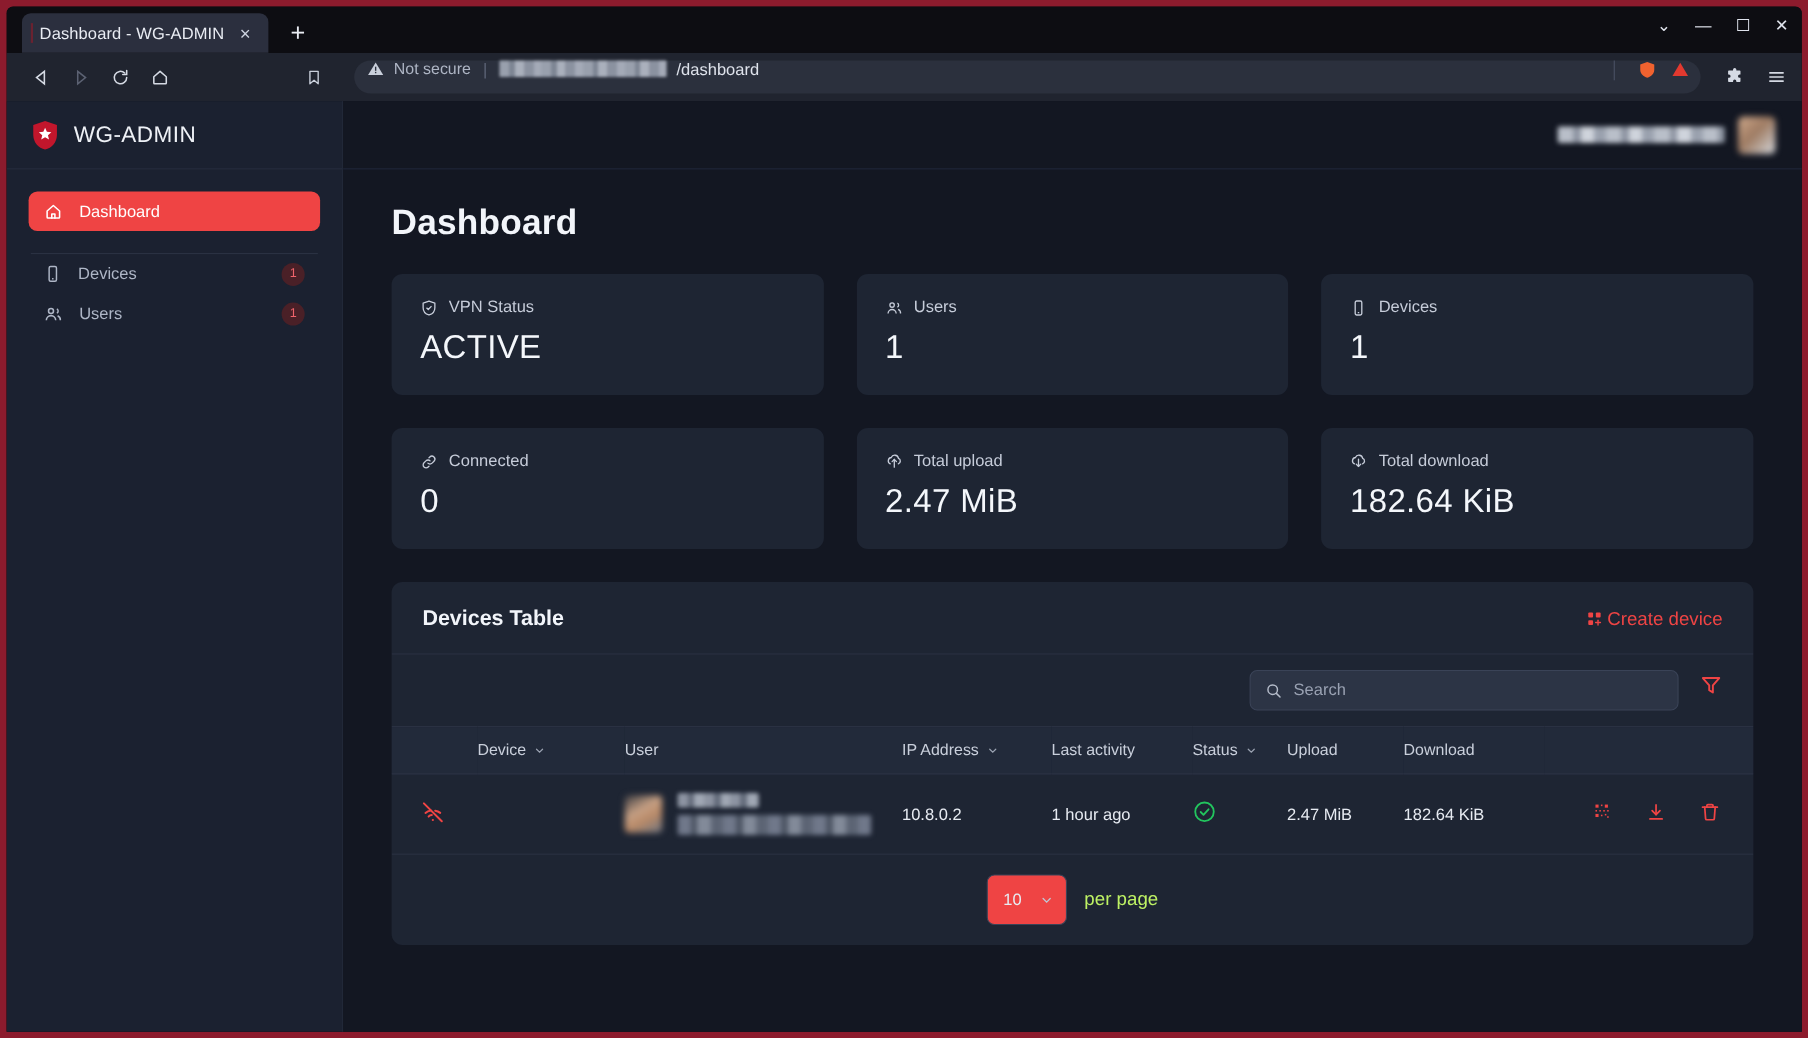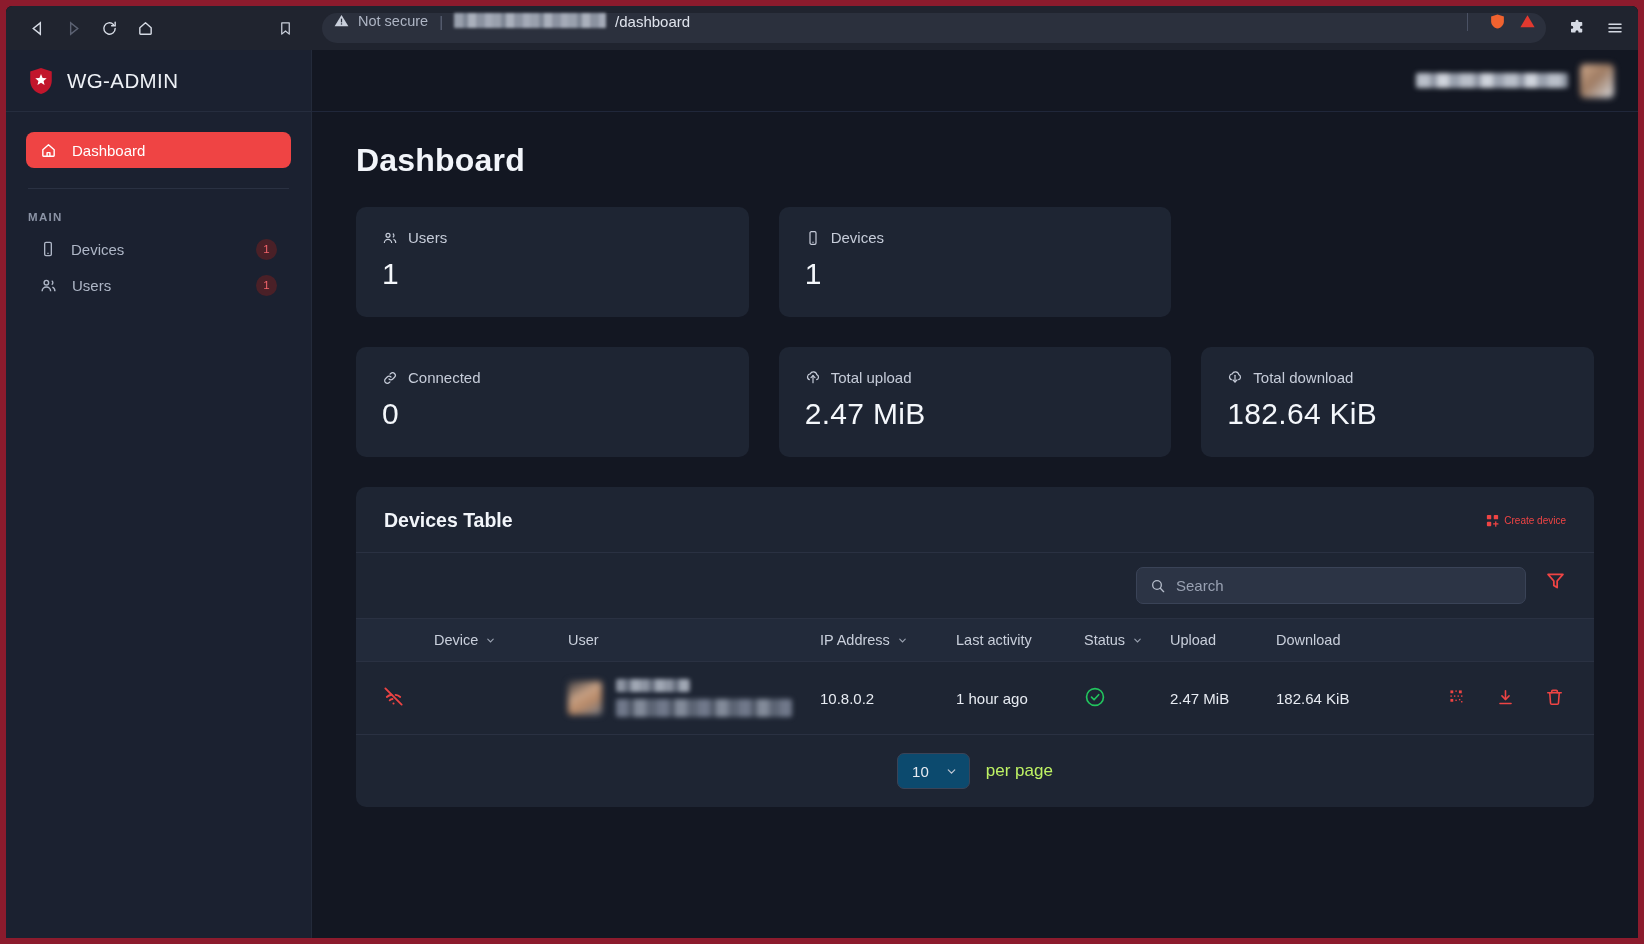--- a/index.html
+++ b/index.html
@@ -165,21 +165,21 @@
   #table-panel {
     background: #1e2533; border-radius: 10px; overflow: hidden;
   }
   #table-panel-head {
     display: flex; align-items: center; justify-content: space-between;
     padding: 22px 28px 20px 28px;
   }
   #table-title { color: #f2f5fa; font-size: 19.5px; font-weight: bold; }
   #create-device-btn {
     display: flex; align-items: center; gap: 4px;
-    color: #ef4444; font-size: 10px;
+    color: #ef4444; font-size: 17px;
   }
   #toolbar-row {
     border-top: 1px solid #2a3142;
     display: flex; align-items: flex-start; justify-content: flex-end;
     gap: 16px; padding: 14px 26px;
   }
   #search-box {
     width: 390px; height: 37px; background: #2c3445;
     border: 1px solid #3a4357; border-radius: 7px;
     display: flex; align-items: center; gap: 10px; padding: 0 13px;
@@ -236,31 +236,45 @@
   }
   .row-actions { display: inline-flex; align-items: center; gap: 30px; }
 
   #pager {
     border-top: 1px solid #2a3142;
     display: flex; align-items: center; gap: 16px;
     padding: 18px 0 18px 0; justify-content: center;
   }
   #per-page-select {
     display: flex; align-items: center; gap: 16px;
-    background: #0c4a6e; border: 1px solid #3a4357; border-radius: 7px;
-    height: 36px; padding: 0 11px 0 14px; color: #e7ebf2; font-size: 15px;
+    background: #ef4444; border: 1px solid #3a4357; border-radius: 7px;
+    height: 46px; padding: 0 11px 0 14px; color: #e7ebf2; font-size: 15px;
   }
   #per-page-label { color: #bef264; font-size: 17px; }
   .icon { display: inline-flex; align-items: center; justify-content: center; }
 </style>
 </head>
 <body>
 
 <div id="browser-frame">
 
+  <div id="tabstrip">
+    <div class="tab">
+      <span class="tab-accent"></span>
+      <span class="tab-title">Dashboard - WG-ADMIN</span>
+      <span class="tab-close">×</span>
+    </div>
+    <span class="new-tab">+</span>
+    <div id="win-controls">
+      <span>⌄</span>
+      <span>—</span>
+      <span>☐</span>
+      <span>✕</span>
+    </div>
+  </div>
 
   <div id="toolbar">
     <span class="nav-btn">
       <svg width="17" height="17" viewBox="0 0 24 24" fill="none" stroke="currentColor" stroke-width="2">
           <polygon points="16,4 6,12 16,20" fill="none"></polygon>
         </svg>
     </span>
     <span class="nav-btn disabled">
       <svg width="17" height="17" viewBox="0 0 24 24" fill="none" stroke="currentColor" stroke-width="2">
           <polygon points="8,4 18,12 8,20" fill="none"></polygon>
@@ -345,21 +359,20 @@
             <svg width="17" height="17" viewBox="0 0 24 24" fill="none" stroke="currentColor" stroke-width="2" stroke-linejoin="round">
                 <path d="M4 11 12 4l8 7v8a1 1 0 0 1-1 1H5a1 1 0 0 1-1-1z"></path>
                 <path d="M10 21v-6h4v6"></path>
               </svg>
           </span>
           <span class="nav-label">Dashboard</span>
         </div>
       </div>
 
       <div id="nav-divider"></div>
-      <div id="nav-section-label">MAIN</div>
 
       <div id="nav-main">
         <div class="nav-item">
           <span class="icon">
             <svg width="16" height="16" viewBox="0 0 24 24" fill="none" stroke="currentColor" stroke-width="2">
                 <rect x="7" y="2" width="10" height="20" rx="2"></rect>
                 <line x1="11" y1="18.5" x2="13" y2="18.5"></line>
               </svg>
           </span>
           <span class="nav-label">Devices</span>
@@ -383,20 +396,32 @@
     <main id="main">
       <div id="topbar">
         <div class="blur-name"></div>
         <div class="blur-avatar"></div>
       </div>
 
       <div id="content">
         <h1 id="page-title">Dashboard</h1>
 
         <div class="card-grid">
+          <div class="stat-card">
+            <div class="stat-head">
+              <span class="icon">
+                <svg width="16" height="16" viewBox="0 0 24 24" fill="none" stroke="currentColor" stroke-width="1.8" stroke-linejoin="round">
+                    <path d="M12 2.5 20 5.2v6.3c0 5-3.6 8.6-8 10-4.4-1.4-8-5-8-10V5.2z"></path>
+                    <polyline points="8.6,11.6 11,14 15.4,9.4"></polyline>
+                  </svg>
+              </span>
+              <span>VPN Status</span>
+            </div>
+            <div class="stat-value">ACTIVE</div>
+          </div>
 
           <div class="stat-card">
             <div class="stat-head">
               <span class="icon">
                 <svg width="16" height="16" viewBox="0 0 24 24" fill="none" stroke="currentColor" stroke-width="1.8">
                     <circle cx="9" cy="8" r="3"></circle>
                     <path d="M3.5 19.5a5.5 5.5 0 0 1 11 0"></path>
                     <path d="M16.2 5.4a3 3 0 0 1 0 5.4"></path>
                     <path d="M17.2 13.8a5.5 5.5 0 0 1 3.3 5.7"></path>
                   </svg>

